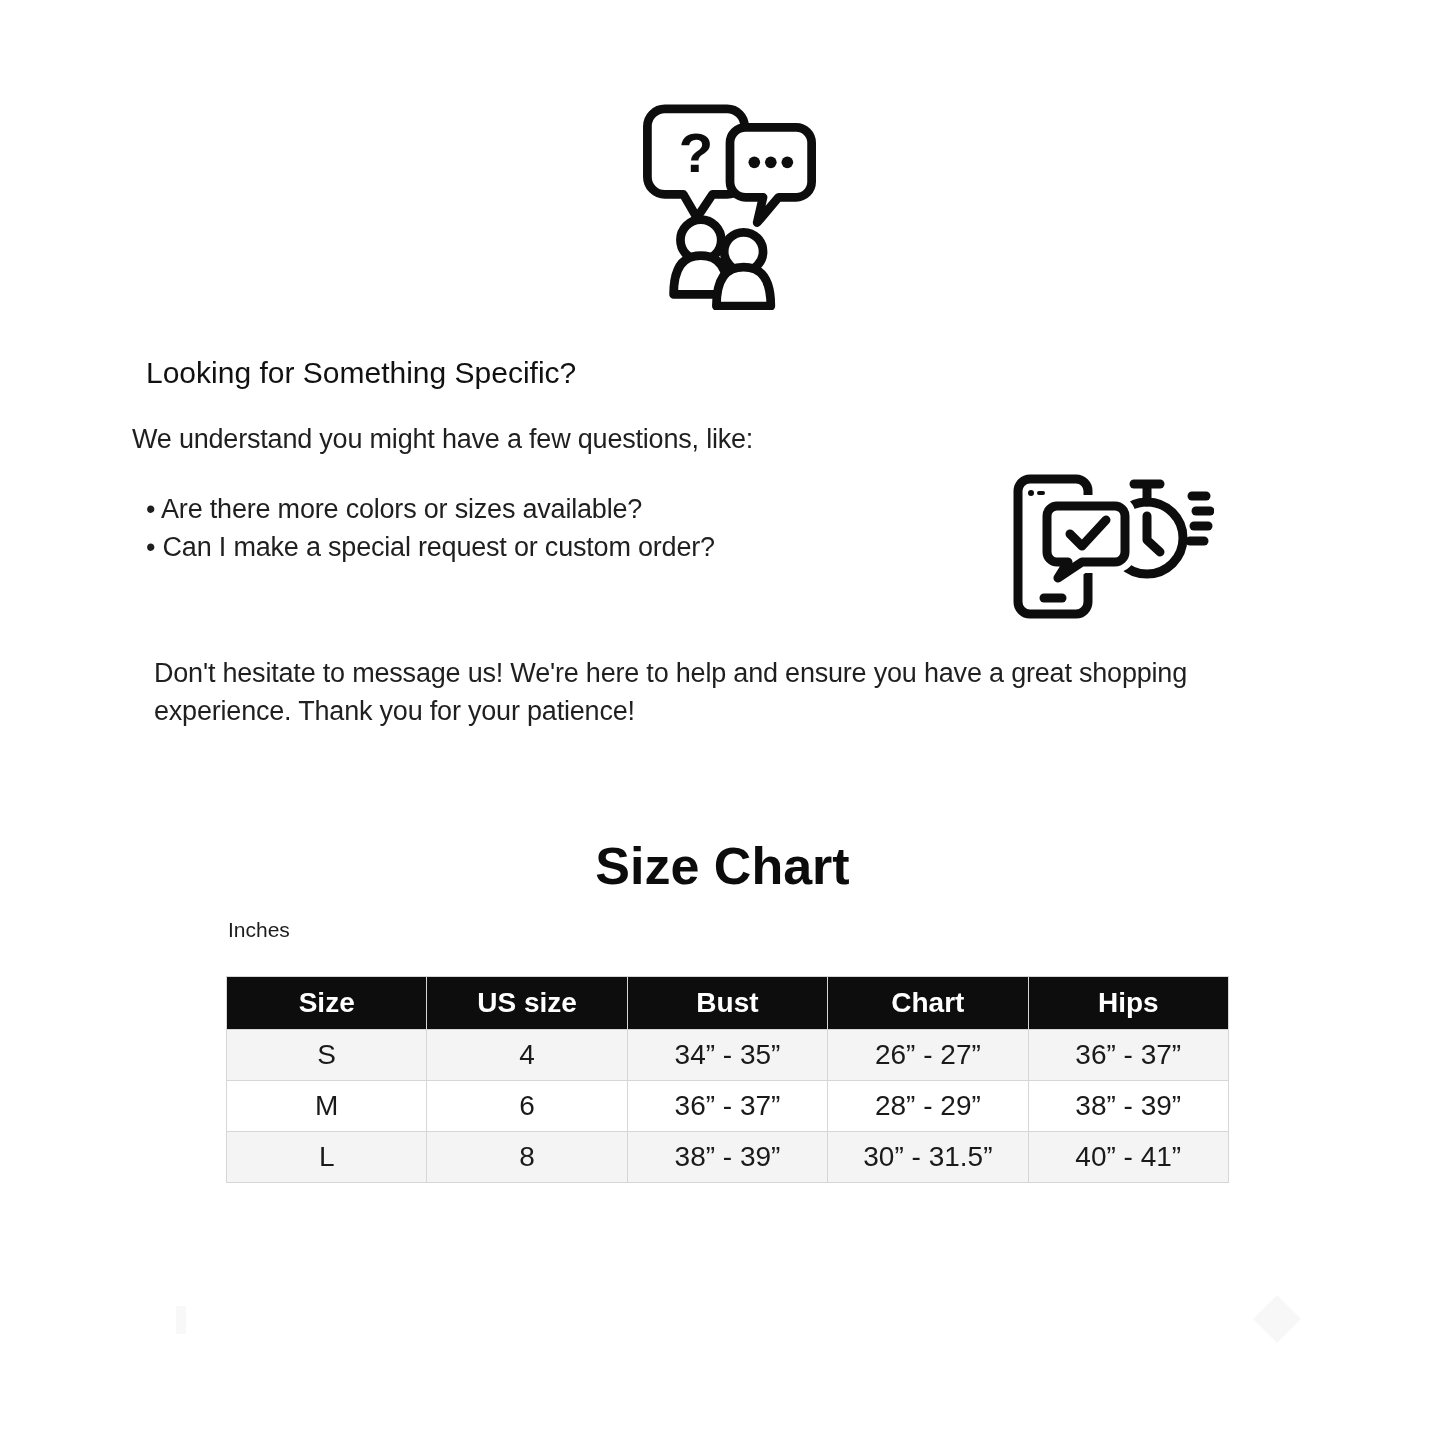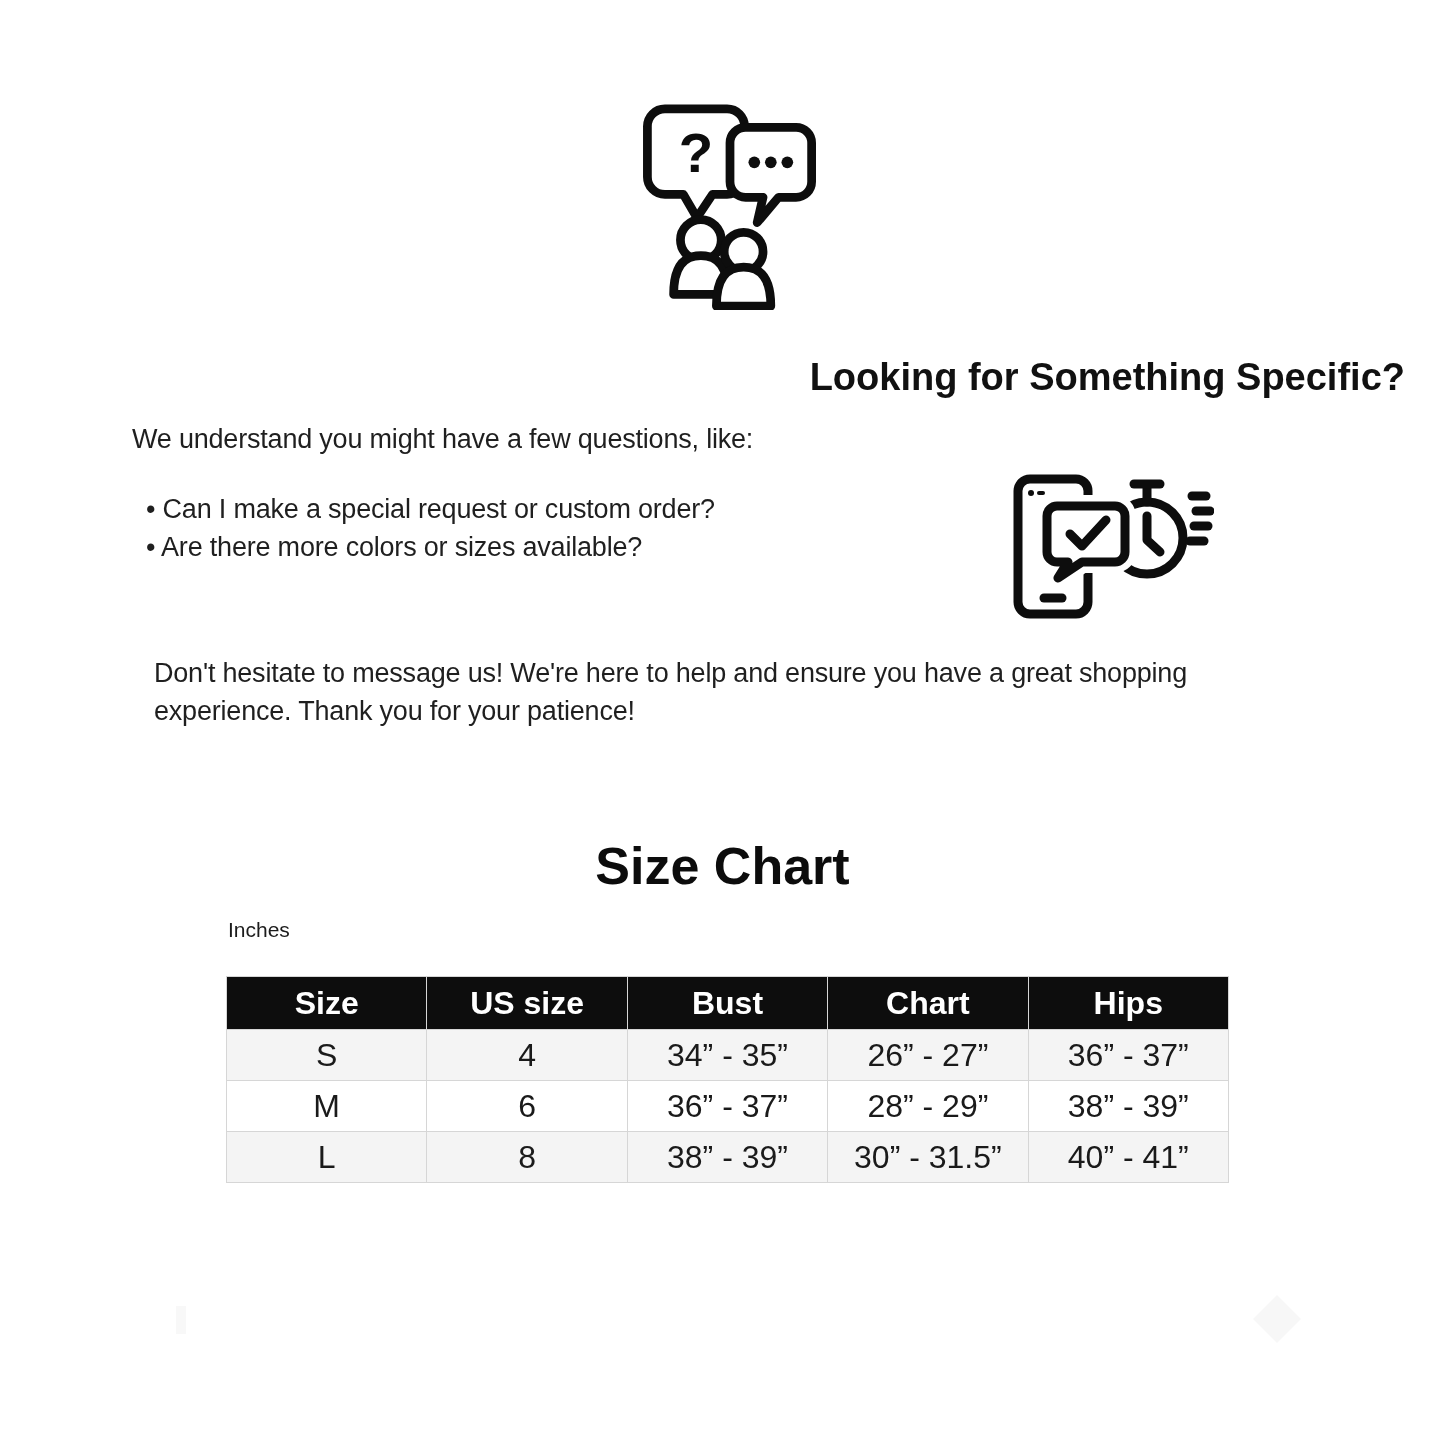--- a/index.html
+++ b/index.html
@@ -7,41 +7,41 @@
     position:relative;
     width:1445px;height:1445px;
     background:#ffffff;
     font-family:"Liberation Sans","DejaVu Sans",sans-serif;
     color:#1f1f1f;
     overflow:hidden;
   }
   .chat-icon{position:absolute;left:638px;top:104px;width:184px;height:202px;}
   .help-heading{
     position:absolute;left:146px;right:40px;top:356px;margin:0;
-    font-size:38px;font-weight:700;text-align:right;color:#111111;
+    font-size:30px;font-weight:400;text-align:left;color:#111111;
   }
   .intro{position:absolute;left:132px;top:424px;margin:0;font-size:27px;letter-spacing:-0.2px;}
   .questions{
     position:absolute;left:146px;top:490px;margin:0;padding:0;list-style:none;
     font-size:27px;line-height:38px;letter-spacing:-0.2px;
   }
   .phone-icon{position:absolute;left:1012px;top:474px;width:202px;height:148px;}
   .closing{
     position:absolute;left:146px;top:646px;width:1150px;margin:8px;
     font-size:27px;line-height:38px;letter-spacing:-0.2px;
   }
   .size-chart-title{
     position:absolute;left:0;top:836px;width:1445px;margin:0;
     font-size:52px;font-weight:700;text-align:center;color:#0c0c0c;
   }
   .unit-label{position:absolute;left:228px;top:918px;font-size:21px;color:#1c1c1c;}
   .table-wrap{position:absolute;left:226px;top:976px;width:1003px;}
   table.size-table{
     width:100%;border-collapse:collapse;table-layout:fixed;
-    font-size:32px;color:var(--tbl-text,#1a1a1a);
+    font-size:28px;color:var(--tbl-text,#1a1a1a);
   }
   table.size-table th{
     background:var(--header-bg,#0d0d0d);color:var(--header-text,#ffffff);
     font-weight:700;height:50px;text-align:center;
     border:1px solid var(--tbl-border,#d6d6d6);
   }
   table.size-table td{
     height:48px;text-align:center;font-weight:400;
     border:1px solid var(--tbl-border,#d6d6d6);
   }
@@ -78,22 +78,22 @@
       <circle cx="104" cy="152" r="20" fill="#ffffff" stroke="#0d0d0d" stroke-width="9"></circle>
       <path d="M76,208 c0,-28 10,-40 28,-40 c18,0 28,12 28,40 Z" fill="#ffffff" stroke="#0d0d0d" stroke-width="9" stroke-linejoin="round"></path>
     </svg>
   </div>
 
   <h1 class="help-heading">Looking for Something Specific?</h1>
 
   <p class="intro">We understand you might have a few questions, like:</p>
 
   <ul class="questions">
+      <li>• Are there more colors or sizes available?</li>
       <li>• Can I make a special request or custom order?</li>
-      <li>• Are there more colors or sizes available?</li>
     </ul>
 
   <div class="phone-icon">
     <svg viewBox="0 0 202 148" width="202" height="148" fill="none">
 
       <circle cx="135" cy="64" r="36" stroke="#0d0d0d" stroke-width="9"></circle>
       <line x1="135" y1="28" x2="135" y2="13" stroke="#0d0d0d" stroke-width="9" stroke-linecap="round"></line>
       <line x1="122" y1="10" x2="148" y2="10" stroke="#0d0d0d" stroke-width="9" stroke-linecap="round"></line>
       <polyline points="135,42 135,66 148,78" stroke="#0d0d0d" stroke-width="9" stroke-linecap="round" stroke-linejoin="round"></polyline>
 

